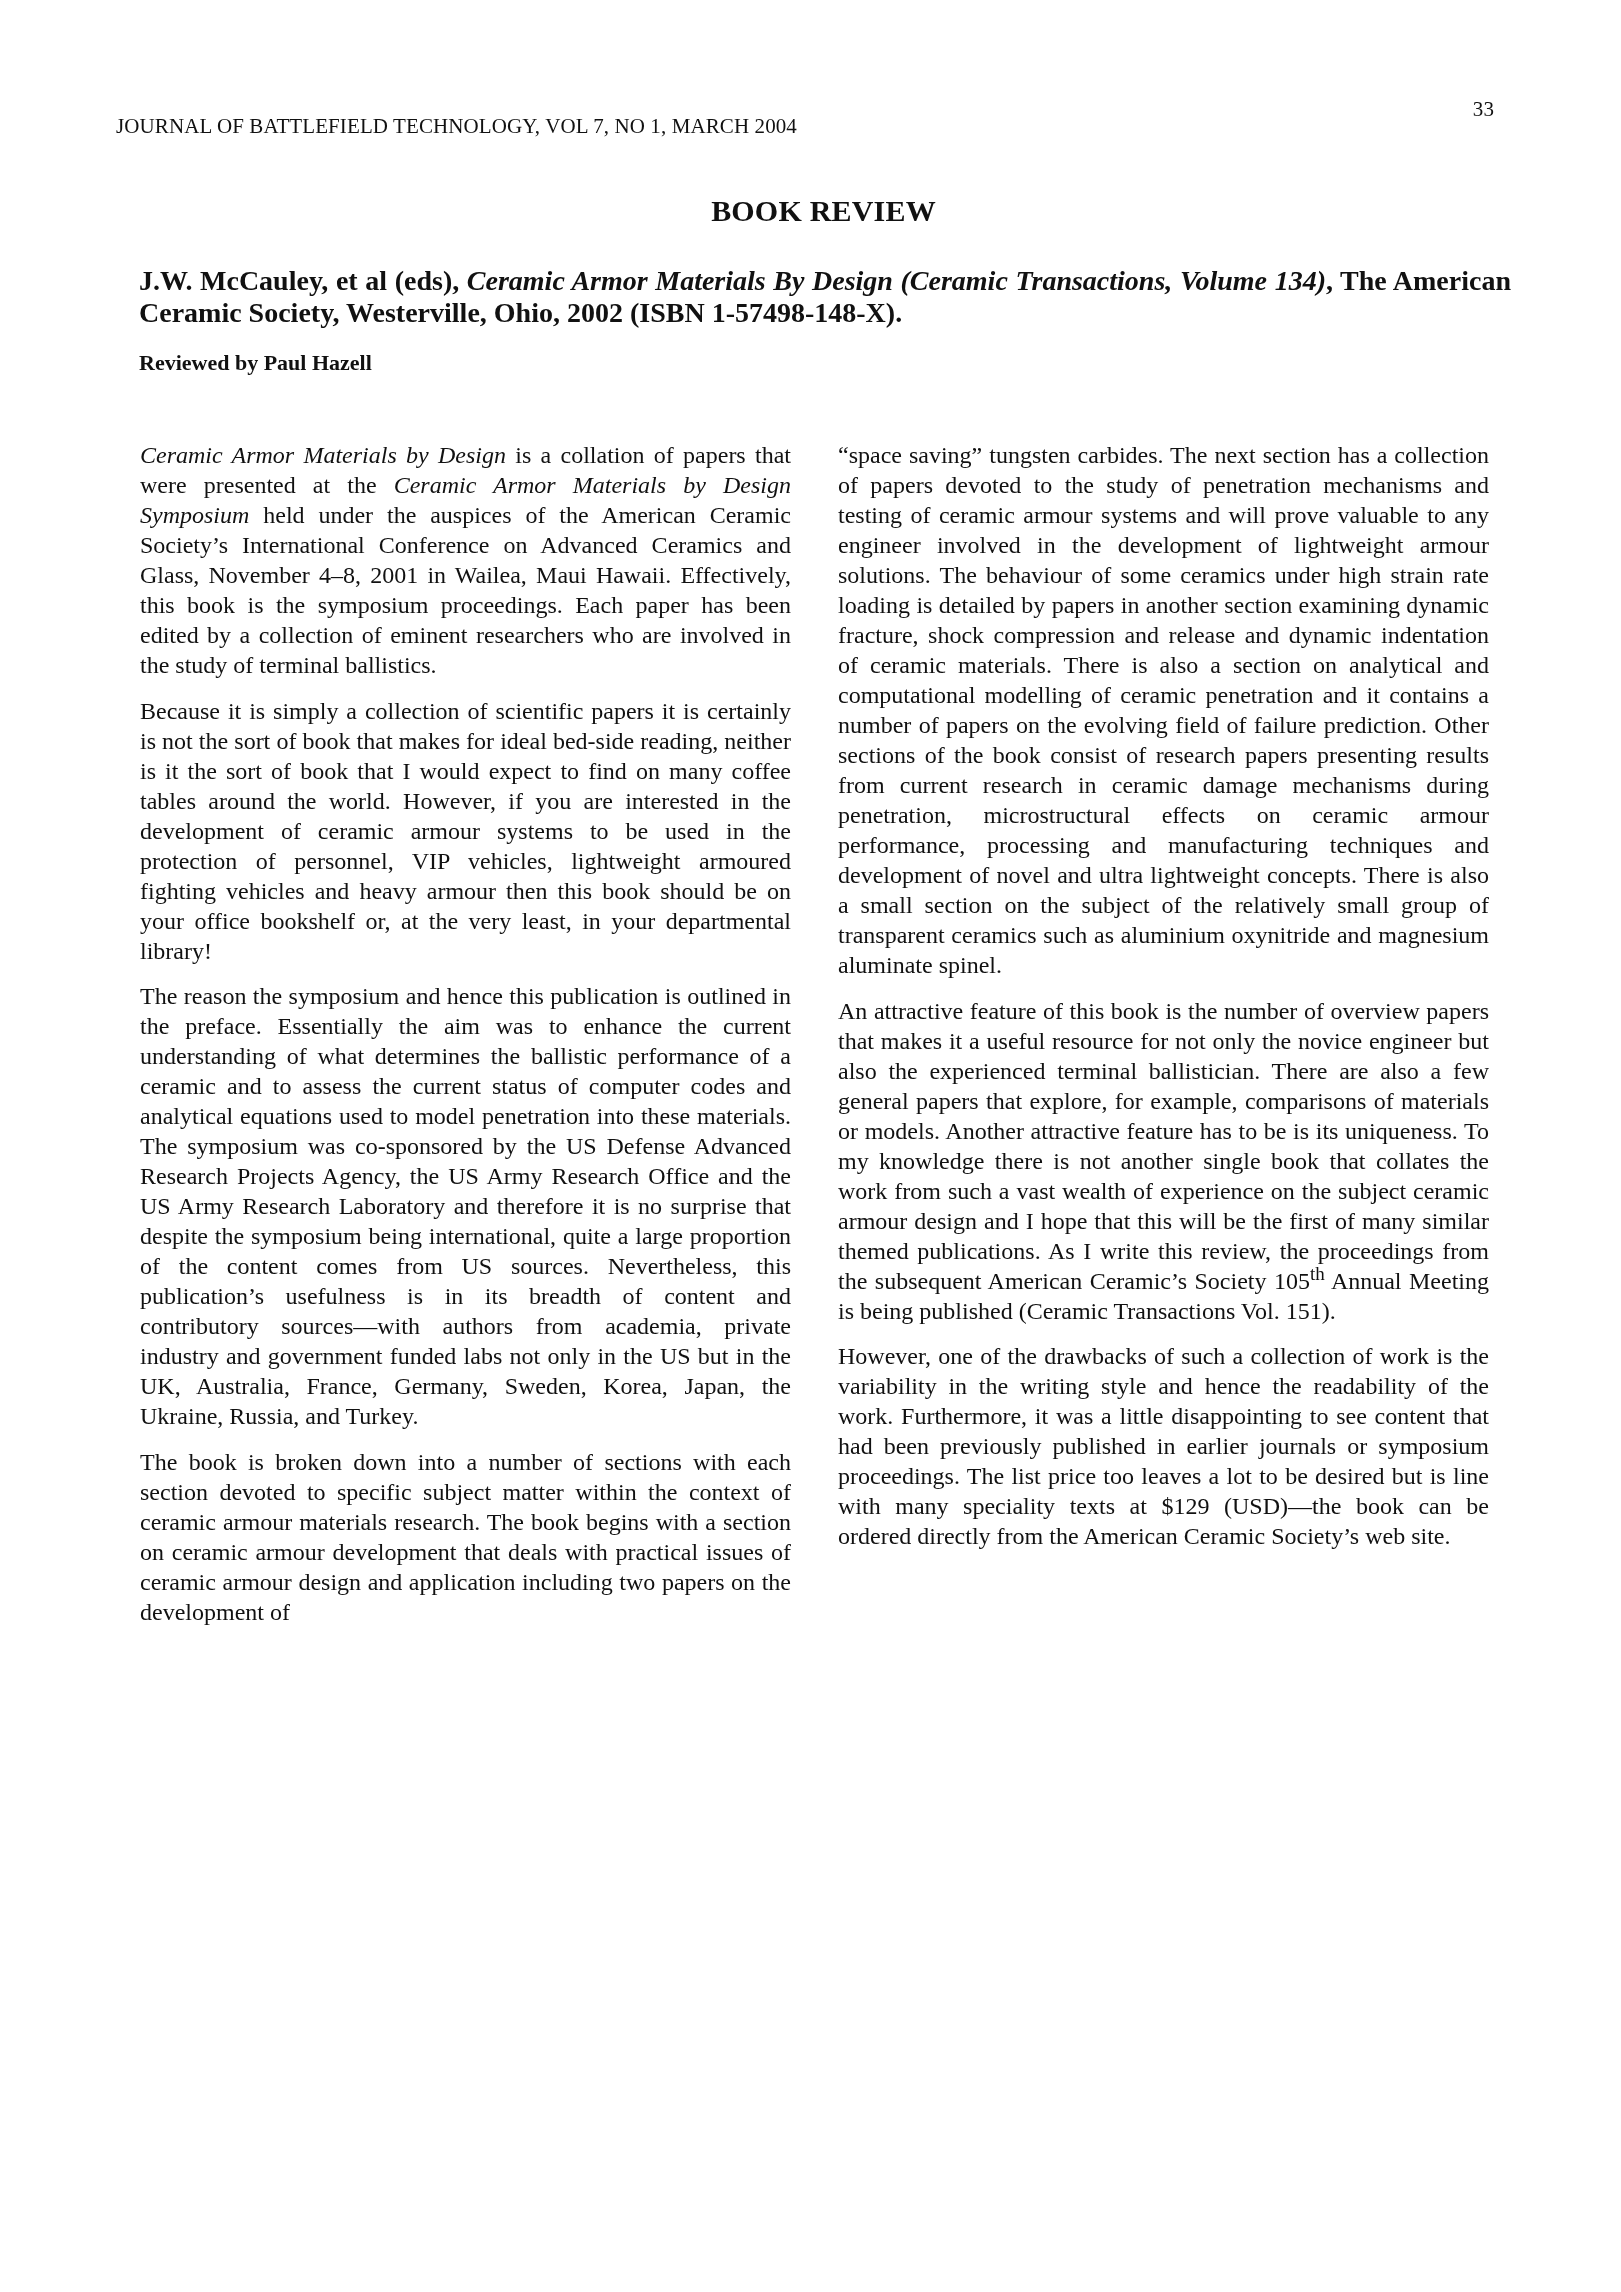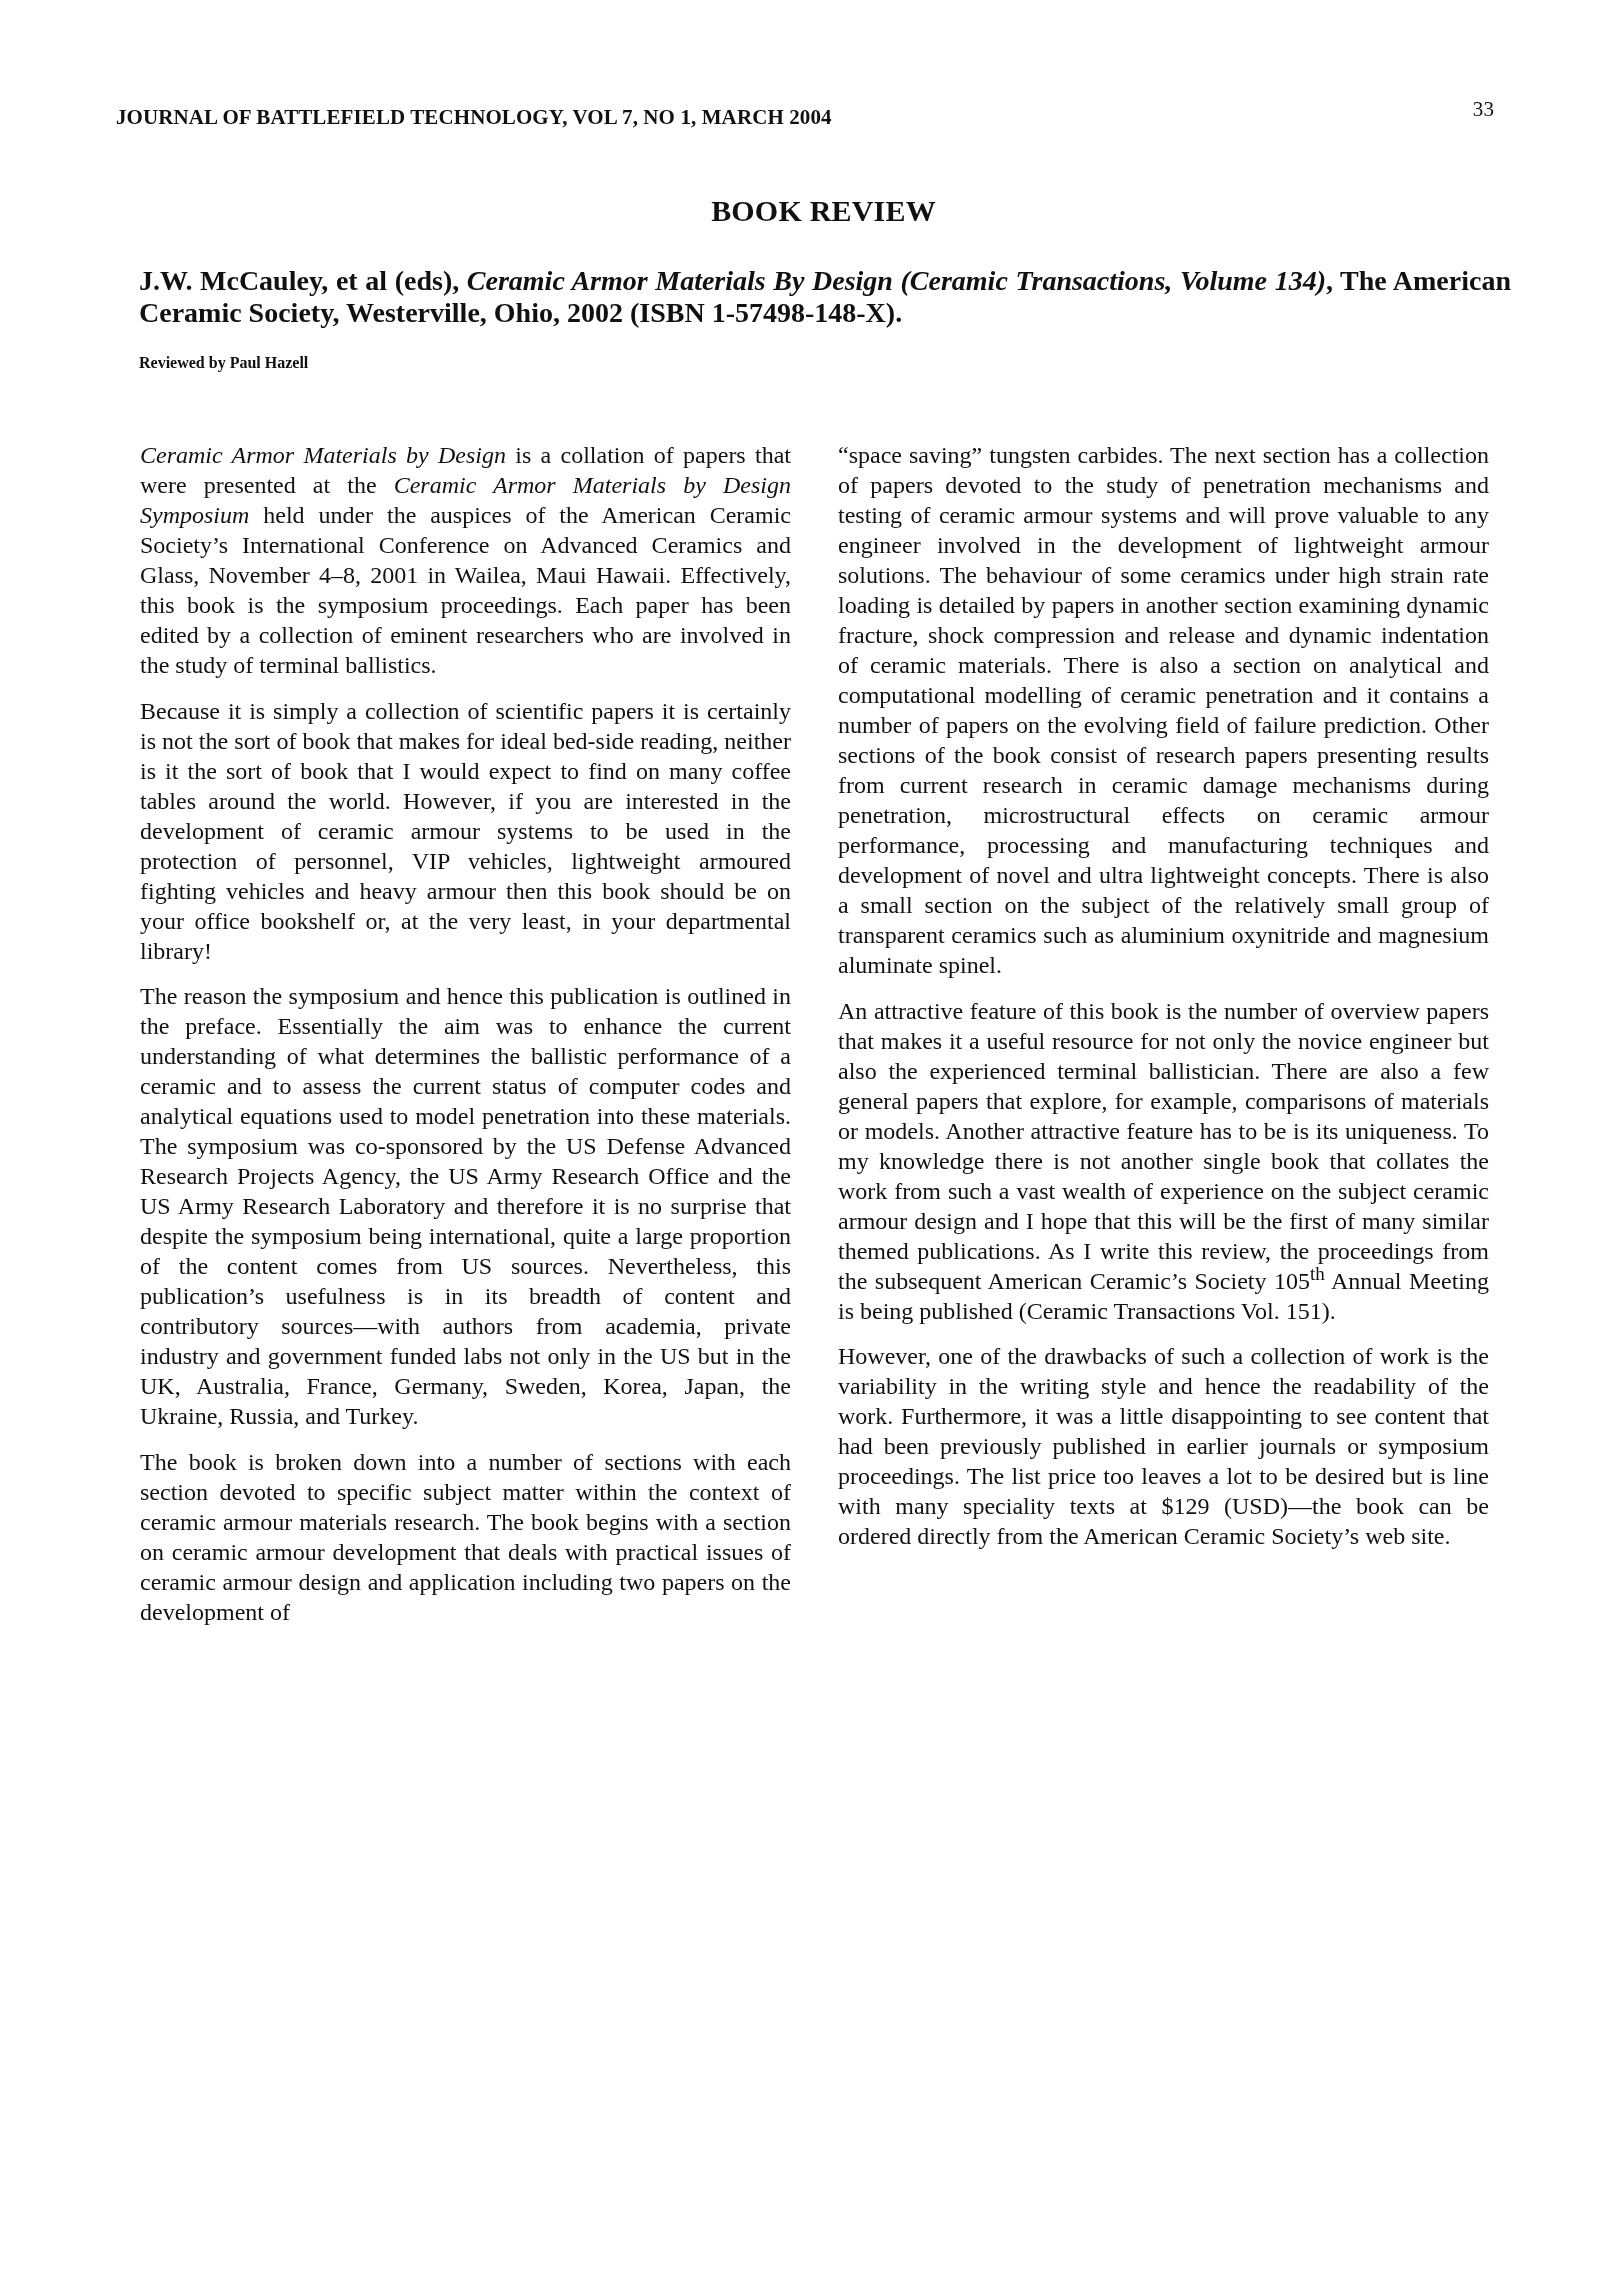--- a/index.html
+++ b/index.html
@@ -21,23 +21,22 @@
       top: 95px;
       width: 1378px;
       height: 29px;
       font-size: 21px;
       line-height: 29px;
       letter-spacing: 0.1px;
     }
     .running-header .journal {
       position: absolute;
       left: 0;
-      top: 8px;
+      top: 17px;
       white-space: nowrap;
-      font-weight: bold;
     }
     .running-header .page-num {
       position: absolute;
       right: 0;
       top: 0;
     }
     .section-title {
       position: absolute;
       left: 0;
       width: 1647px;
@@ -58,21 +57,21 @@
       line-height: 32px;
       text-align: justify;
       text-align-last: left;
     }
     .citation i { font-style: italic; }
     .reviewer {
       position: absolute;
       left: 139px;
       top: 348px;
       font-weight: bold;
-      font-size: 16px;
+      font-size: 22px;
       line-height: 29px;
       font-family: Liberation Serif, serif;
     }
     .column {
       position: absolute;
       top: 440px;
       width: 651px;
       font-size: 24px;
       line-height: 30px;
       text-align: justify;

